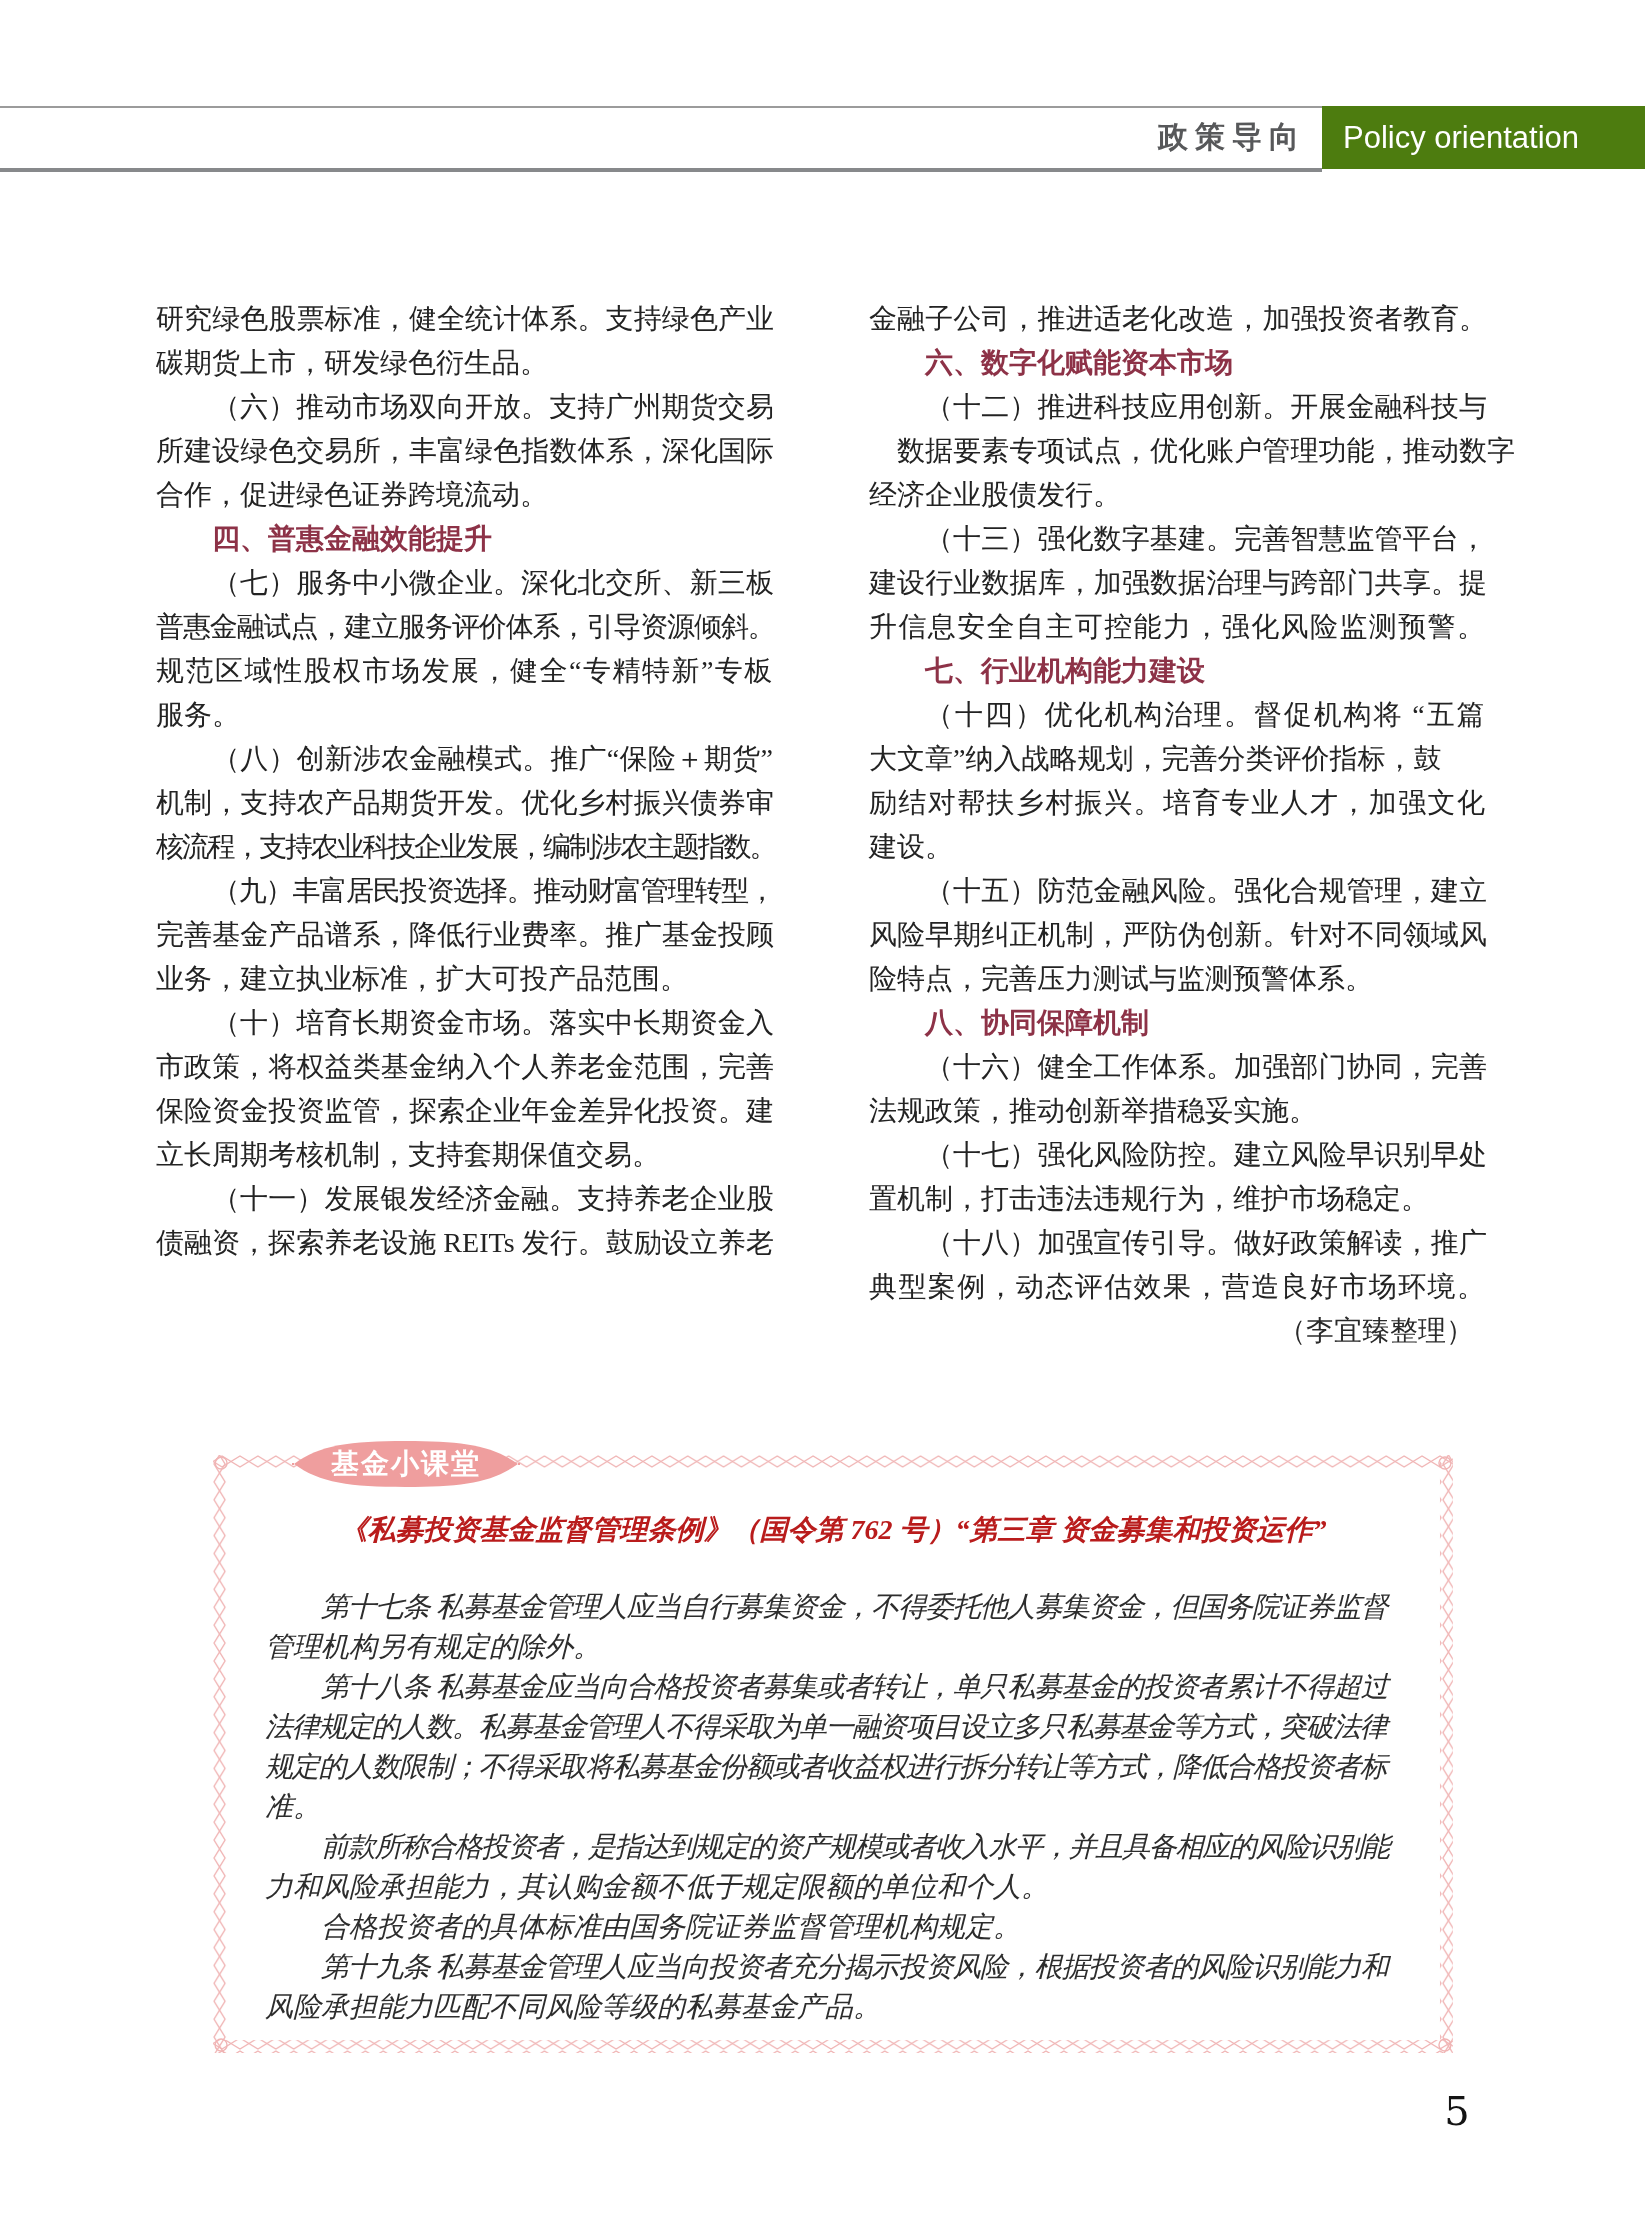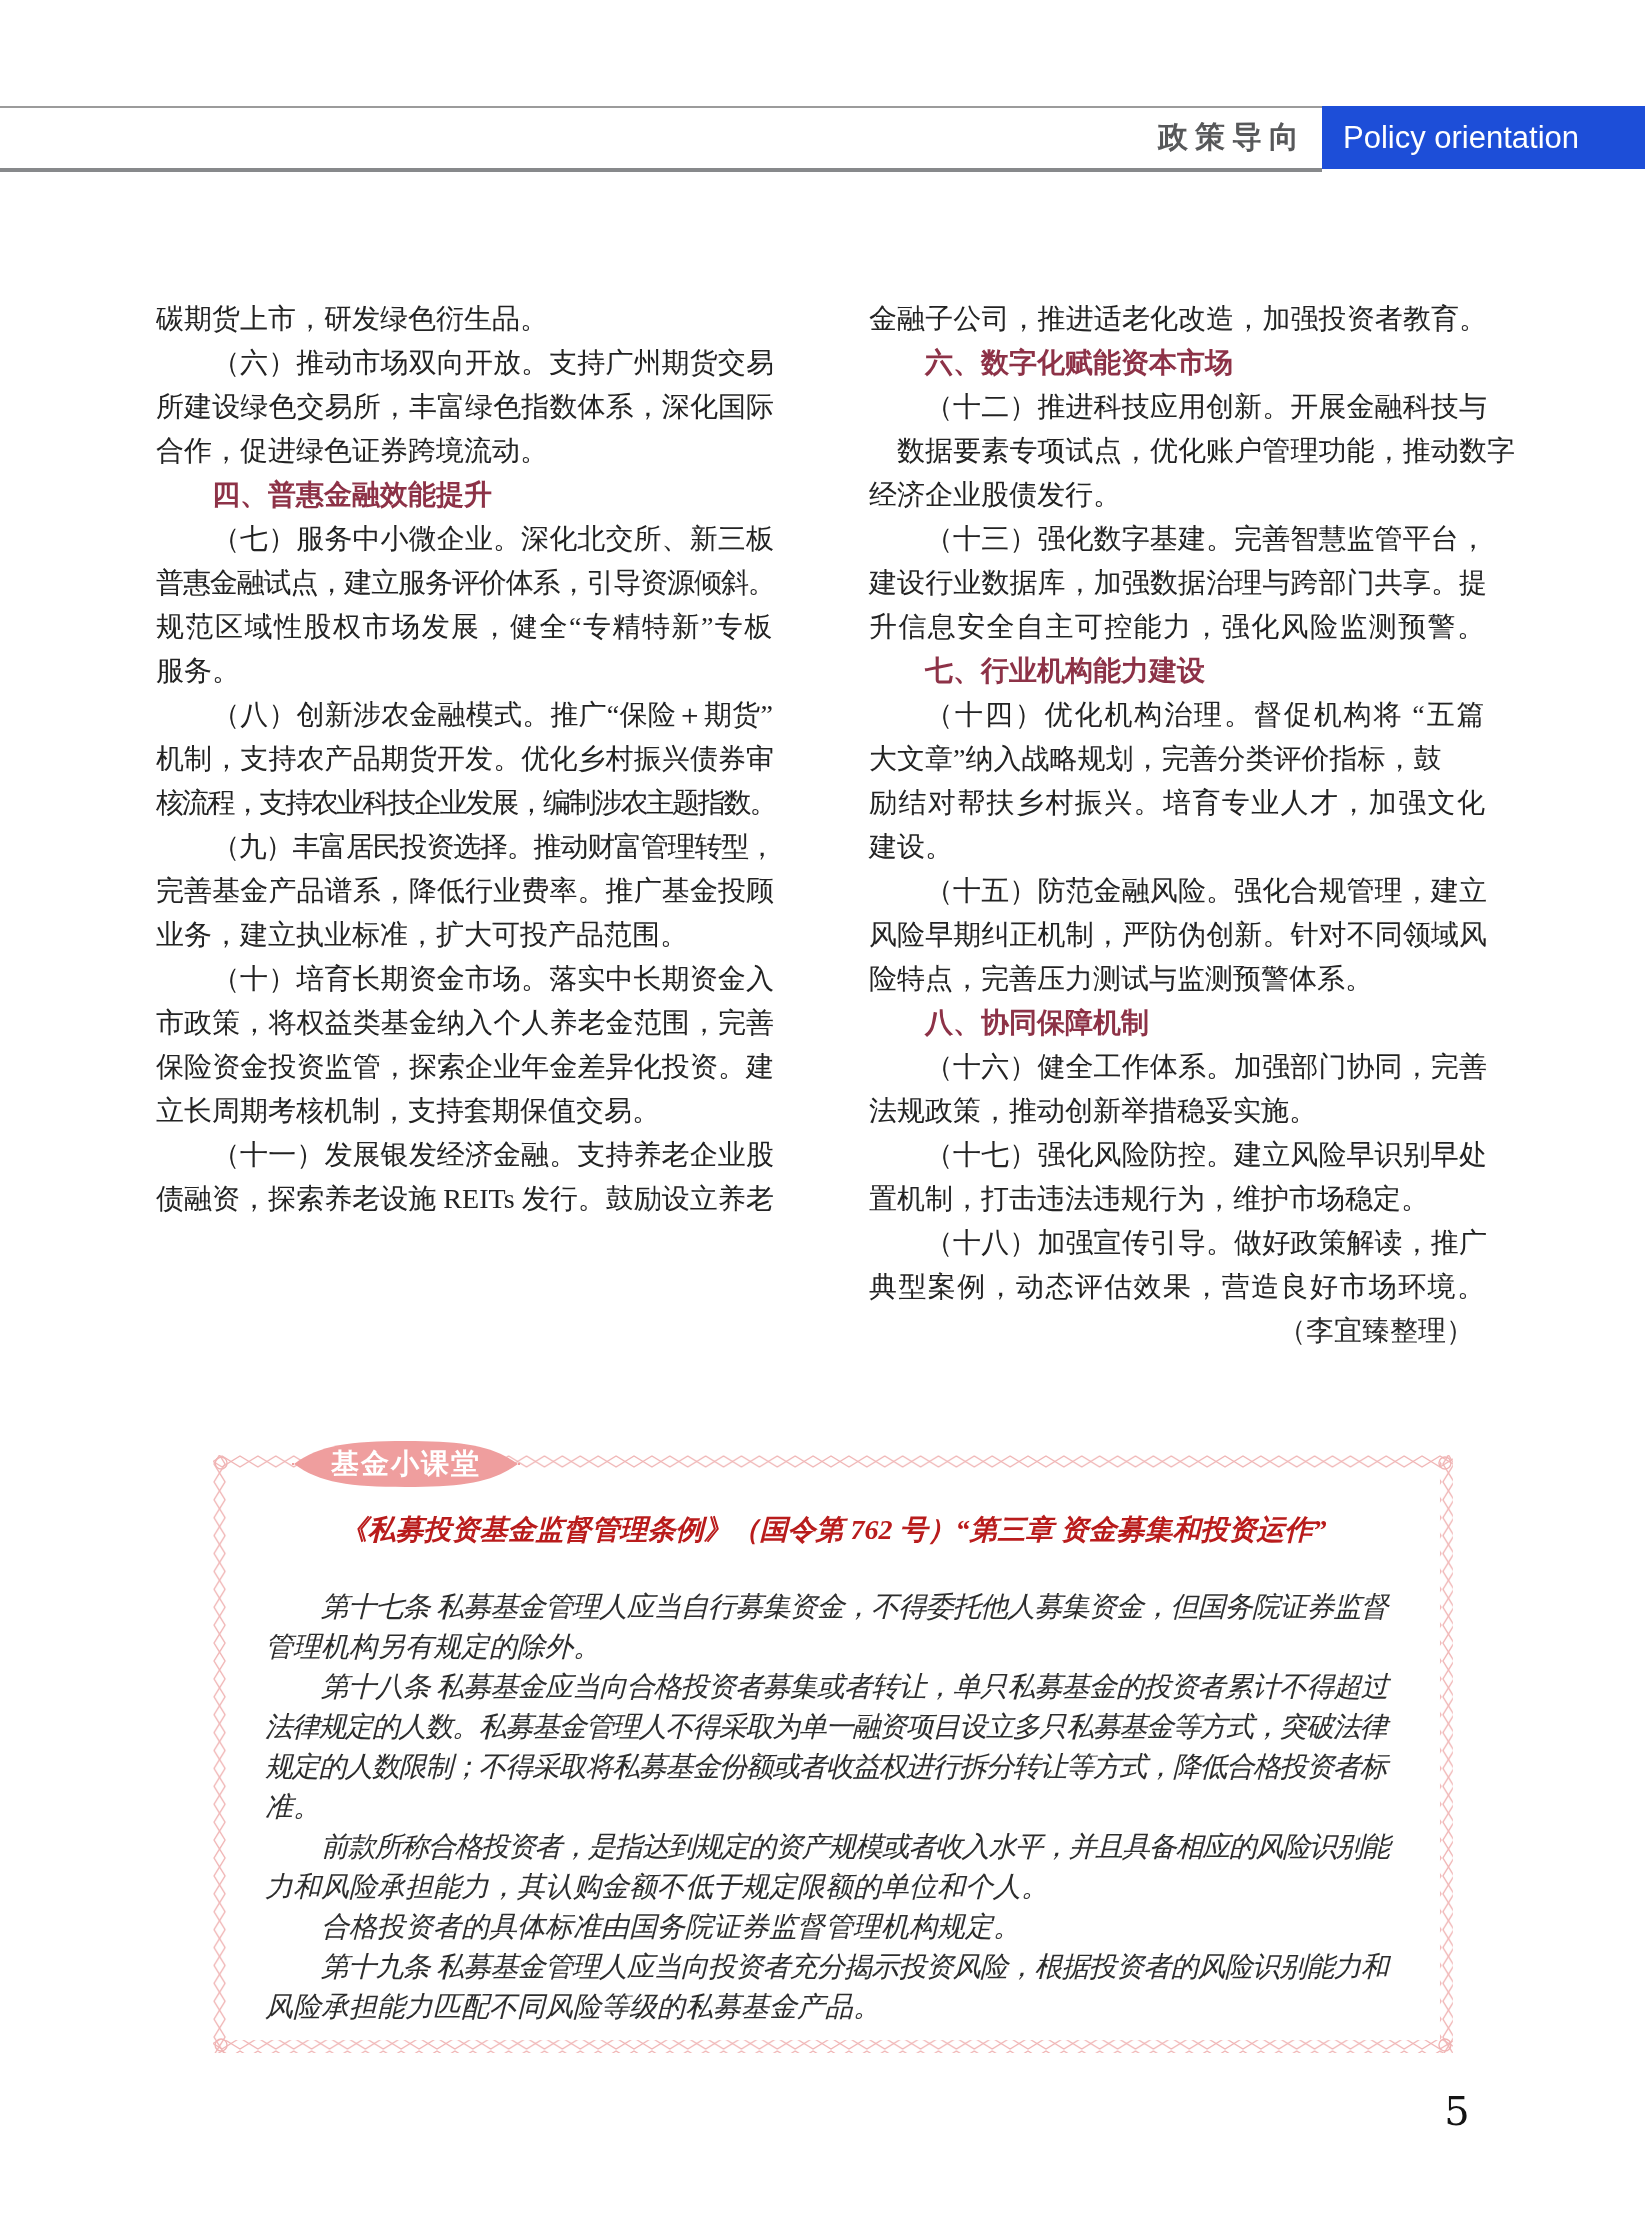--- a/index.html
+++ b/index.html
@@ -12,21 +12,21 @@
   
   .rule-thin{position:absolute;left:0;top:106px;width:1322px;height:2px;background:#9b9b9b;}
   .rule-thick{position:absolute;left:0;top:168px;width:1322px;height:4px;background:#87898b;}
   .hdr-zh{
     position:absolute;right:340px;top:106px;height:62px;line-height:62px;
     font-family:"Liberation Sans", sans-serif;font-size:30px;font-weight:600;
     color:#57585a;letter-spacing:7px;white-space:nowrap;
   }
   .hdr-en{
     position:absolute;left:1322px;top:106px;width:323px;height:63px;line-height:63px;
-    background:#1d4ed8;color:#ffffff;font-family:"Liberation Sans", sans-serif;
+    background:#4d7c0f;color:#ffffff;font-family:"Liberation Sans", sans-serif;
     font-size:31px;padding-left:21px;white-space:nowrap;
   }
 
   
   .col{position:absolute;top:297px;width:617px;}
   .col-left{left:156px;}
   .col-right{left:869px;}
   .line{white-space:nowrap;height:44px;line-height:44px;font-size:28px;color:#232323;}
   .line.pi,.line.h{text-indent:56px;}
   .line.h{
@@ -61,20 +61,21 @@
 </style>
 </head>
 <body data-name="page">
 
 <div class="rule-thin" data-name="header-rule-thin"></div>
 <div class="rule-thick" data-name="header-rule-thick"></div>
 <div class="hdr-zh" data-name="section-label-zh">政策导向</div>
 <div class="hdr-en" data-name="section-label-en">Policy orientation</div>
 
 <div class="col col-left" data-name="column-left">
+    <div class="line p" data-name="text-line"><span data-name="text-run" style="letter-spacing: 0.1px;">研究绿色股票标准，健全统计体系。支持绿色产业</span></div>
     <div class="line p" data-name="text-line"><span data-name="text-run">碳期货上市，研发绿色衍生品。</span></div>
     <div class="line pi" data-name="text-line"><span data-name="text-run" style="letter-spacing: 0.1px;">（六）推动市场双向开放。支持广州期货交易</span></div>
     <div class="line p" data-name="text-line"><span data-name="text-run" style="letter-spacing: 0.1px;">所建设绿色交易所，丰富绿色指数体系，深化国际</span></div>
     <div class="line p" data-name="text-line"><span data-name="text-run">合作，促进绿色证券跨境流动。</span></div>
     <div class="line h" data-name="section-heading"><span data-name="text-run">四、普惠金融效能提升</span></div>
     <div class="line pi" data-name="text-line"><span data-name="text-run" style="letter-spacing: 0.1px;">（七）服务中小微企业。深化北交所、新三板</span></div>
     <div class="line p" data-name="text-line"><span data-name="text-run" style="letter-spacing: -1.1px;">普惠金融试点，建立服务评价体系，引导资源倾斜。</span></div>
     <div class="line p" data-name="text-line"><span data-name="text-run" style="letter-spacing: 1.5px; text-align: right;">规范区域性股权市场发展，健全“专精特新”专板</span></div>
     <div class="line p" data-name="text-line"><span data-name="text-run">服务。</span></div>
     <div class="line pi" data-name="text-line"><span data-name="text-run" style="letter-spacing: 0.2px;">（八）创新涉农金融模式。推广“保险＋期货”</span></div>

